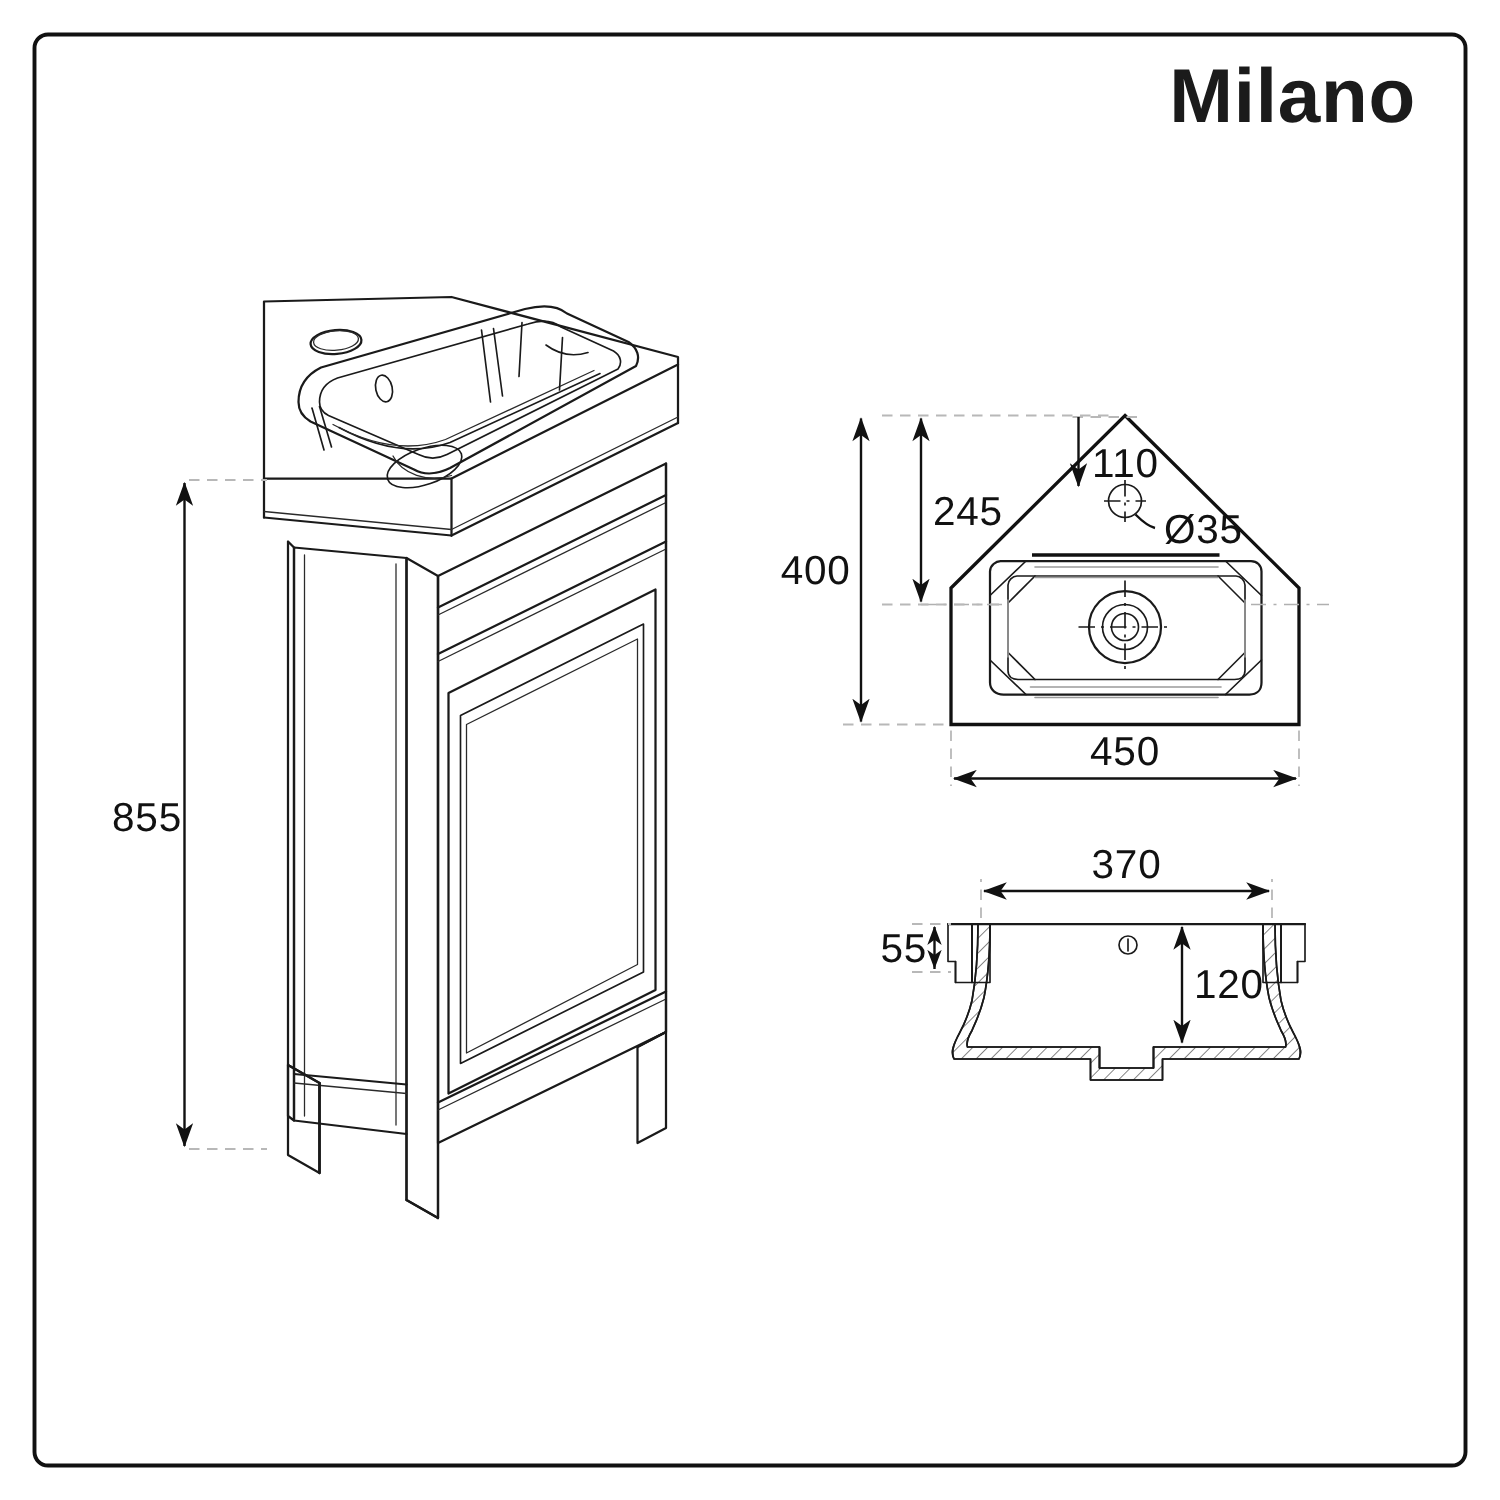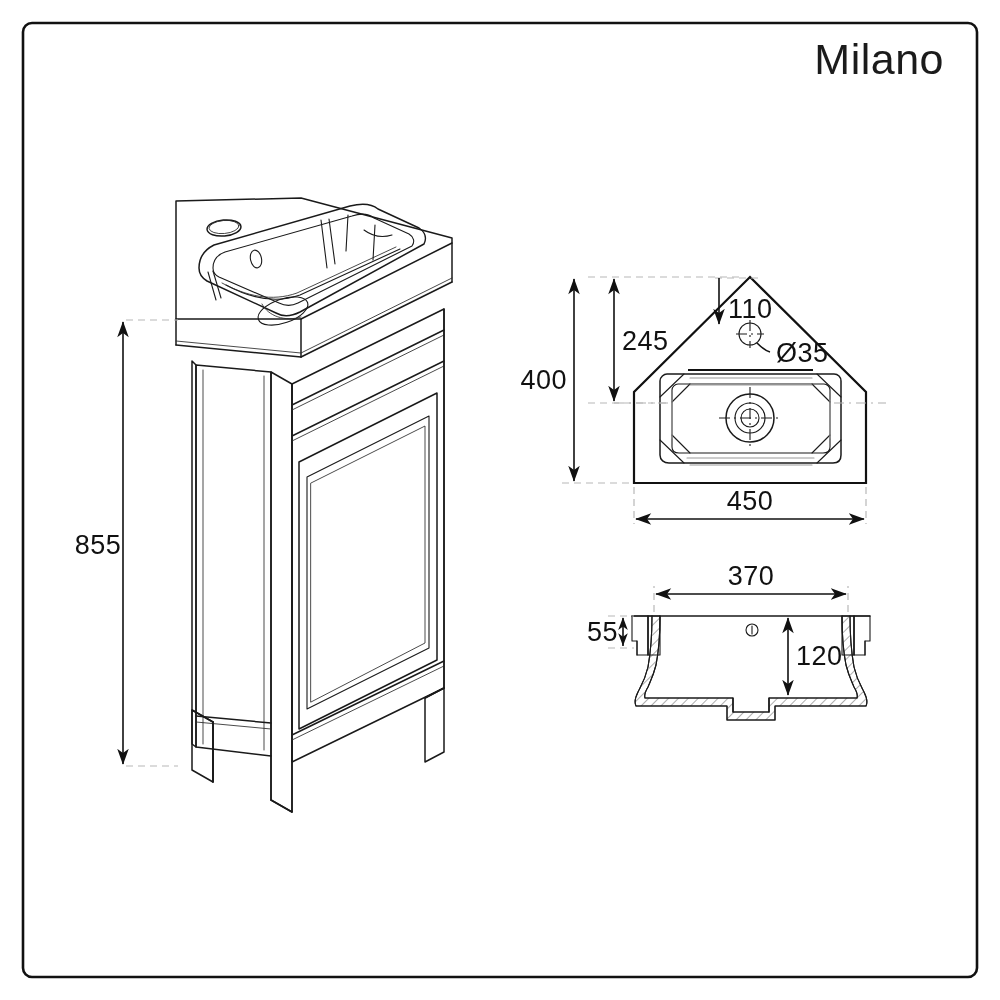--- a/index.html
+++ b/index.html
@@ -98,22 +98,22 @@
     font-family: "Liberation Sans", sans-serif;
     font-size: 27px;
     fill: #111111;
     letter-spacing: 0.5px;
   }
   .brand {
     position: absolute;
     right: 56px;
     top: 38px;
     font-family: "Liberation Sans", sans-serif;
-    font-size: 43px;
-    font-weight: 400;
+    font-size: 51px;
+    font-weight: 700;
     color: #1b1b1b;
     letter-spacing: 0.5px;
     line-height: 1;
     white-space: nowrap;
   }
 </style>
 </head>
 <body>
 
 <div id="sheet">

